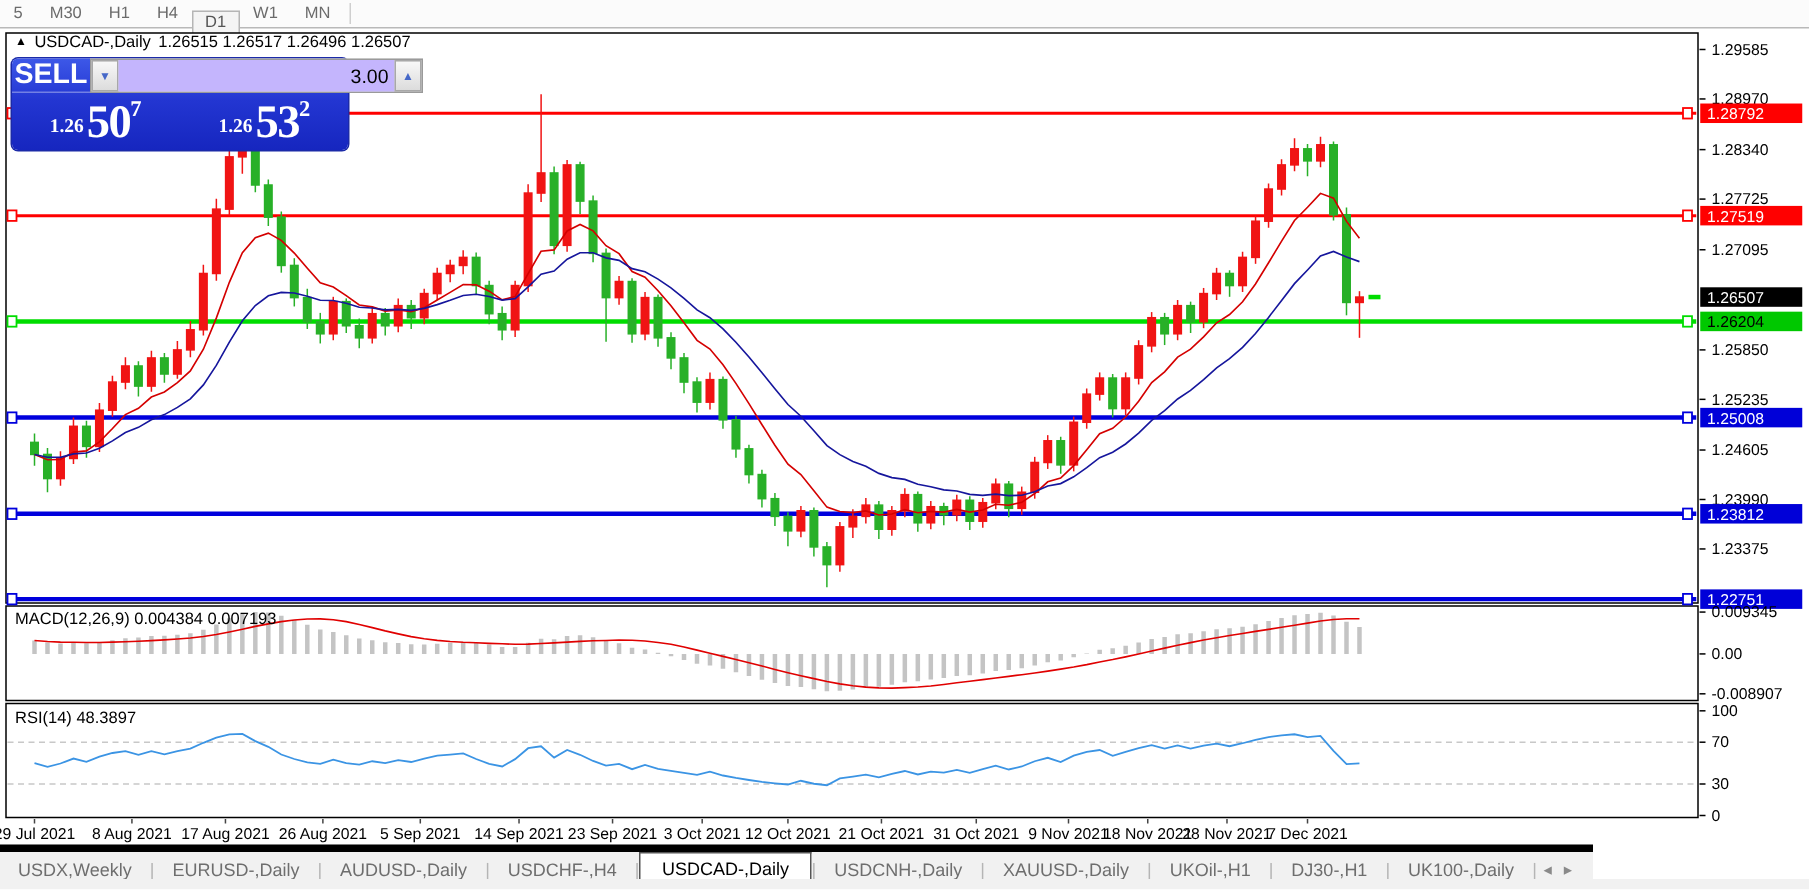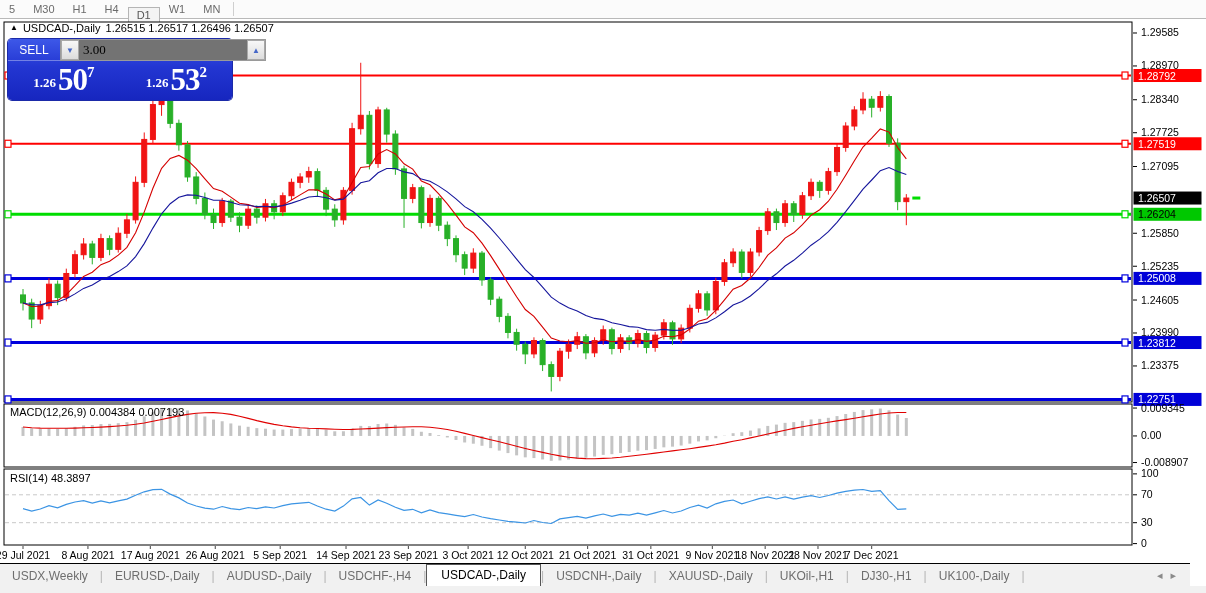--- a/index.html
+++ b/index.html
@@ -15,36 +15,36 @@
   svg.chart{position:absolute;left:0;top:0;}
   
   .sym-title{position:absolute;left:10px;top:22px;font-size:11px;color:#000;display:flex;align-items:center;gap:5px;}
   .sym-title .tri{font-size:8px;line-height:10px;color:#000;}
   
   .ocp{position:absolute;left:8px;top:39px;width:224px;height:61px;border-radius:4px;
     background:linear-gradient(180deg,#3d58e8 0%,#2336d2 45%,#1626bf 100%);
     box-shadow:0 0 0 1px #1b2aa8;display:flex;flex-direction:column;}
   .ocp-top{height:23px;display:flex;align-items:stretch;}
   .ocp-sell,.ocp-buy{flex:0 0 52px;display:flex;align-items:center;justify-content:center;
-    color:#fff;font-size:12px;border-bottom:1px solid rgba(255,255,255,.35);cursor:pointer;}
+    color:#fff;font-size:19px;border-bottom:1px solid rgba(255,255,255,.35);cursor:pointer;font-weight:bold;}
   .ocp-buy{flex:1 1 auto;}
   .ocp-widget{flex:0 0 112px;background:#e8e8e8;border:1px solid #9a9a9a;display:flex;margin:0;}
   .spin{width:16px;background:linear-gradient(#f8f8f8,#dcdcdc);border:1px solid #a8a8a8;
     color:#4668c8;font-size:8px;display:flex;align-items:center;justify-content:center;cursor:pointer;}
-  .vol{flex:1;border:none;outline:none;font-size:13px;padding:0 4px;
-    font-family:Liberation Serif, serif;color:#000;background:#737373;min-width:0;}
+  .vol{flex:1;border:none;outline:none;text-align:right;font-size:13px;padding:0 4px;
+    font-family:Liberation Sans, sans-serif;color:#000;background:#c4b5fd;min-width:0;}
   .ocp-prices{flex:1;display:flex;gap:5px;padding:2px 2px 3px 2px;font-family:Liberation Serif, serif;}
   .pq{flex:1;border-radius:3px;display:flex;align-items:flex-end;justify-content:center;
     color:#fff;cursor:pointer;padding-bottom:1px;}
   .pq .small{font-size:13px;font-weight:bold;line-height:26px;margin-right:2px;}
   .pq .big{font-size:31px;font-weight:bold;line-height:33px;letter-spacing:-1px;}
   .pq .sup{font-size:15px;font-weight:bold;line-height:15px;align-self:flex-start;margin-top:2px;}
   
-  .tab-bar{position:absolute;left:0;top:563px;width:1190px;height:22px;background:#f1f1f1;
-    border-top:1px solid #000000;display:flex;align-items:flex-end;font-size:12px;color:#6e6e6e;}
+  .tab-bar{position:absolute;left:0;top:563px;width:1062px;height:22px;background:#f1f1f1;
+    border-top:5px solid #000000;display:flex;align-items:flex-end;font-size:12px;color:#6e6e6e;}
   .tab{padding:3px 12px 3px 12px;white-space:nowrap;cursor:pointer;}
   .tab.active{background:#fff;color:#000;border:1px solid #555;border-bottom:none;padding:3px 14px 4px 14px;}
   .tab-div{color:#b5b5b5;padding:3px 0;}
   .tab-arrows{margin-left:auto;margin-right:10px;color:#8a8a8a;font-size:11px;padding-bottom:4px;}
   .tab-arrows span{padding:0 4px;cursor:pointer;}
   .status-strip{position:absolute;left:0;top:586px;width:1206px;height:7px;background:#f1f1f1;}
 </style>
 </head>
 <body>
 

